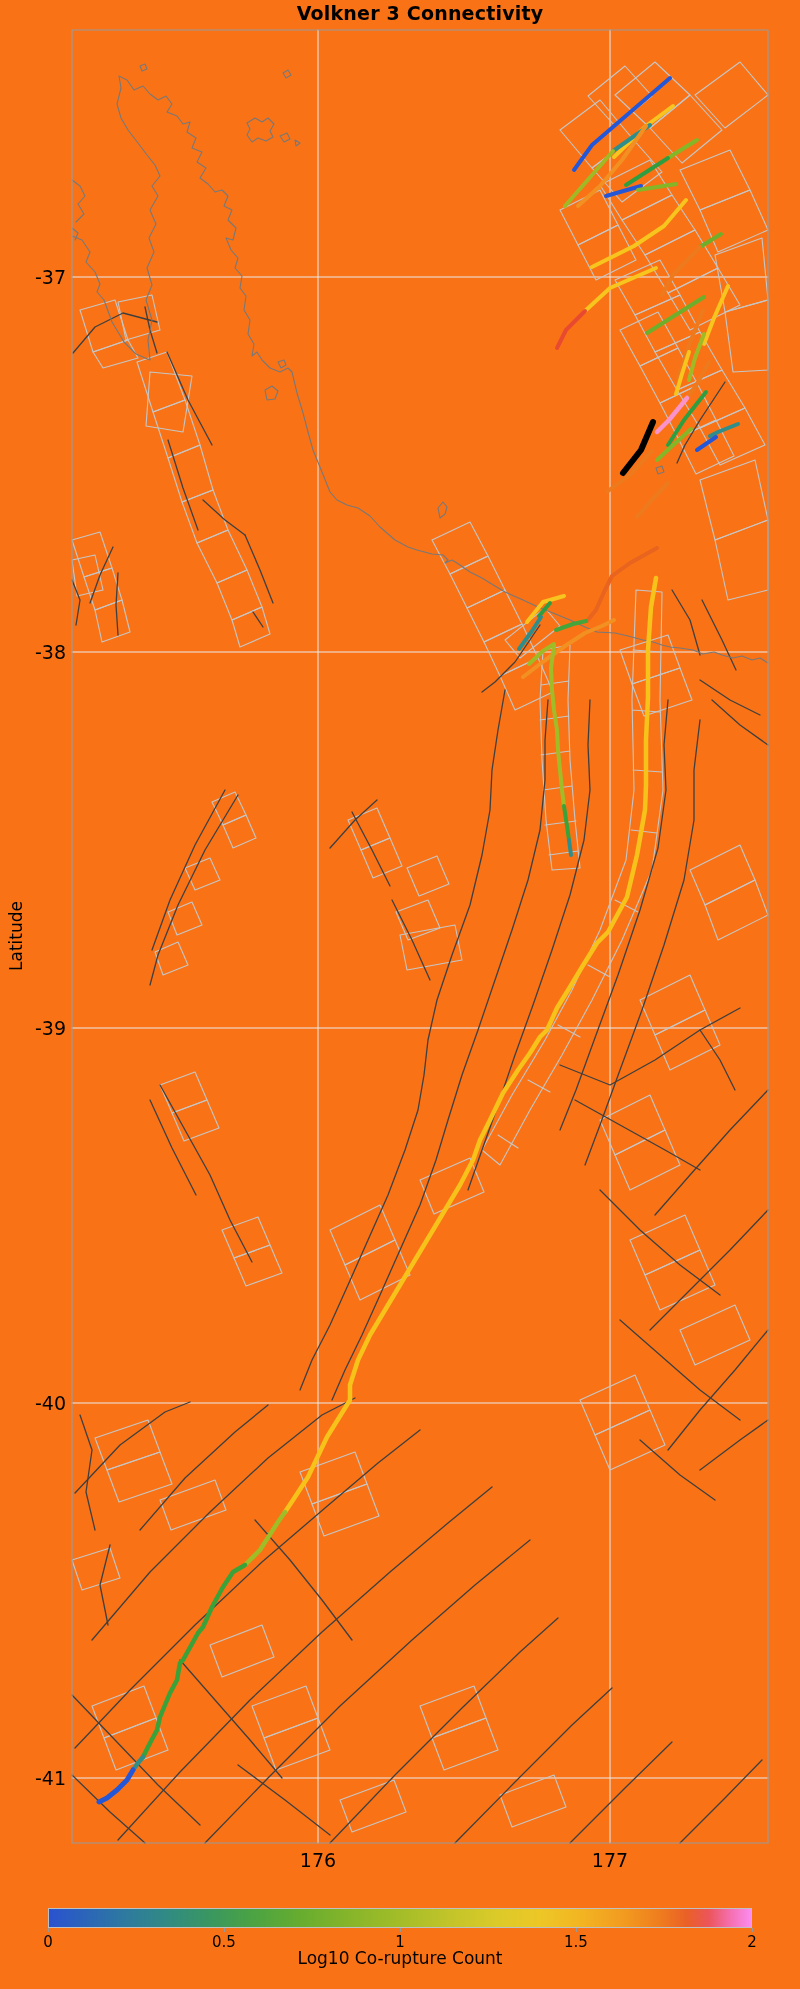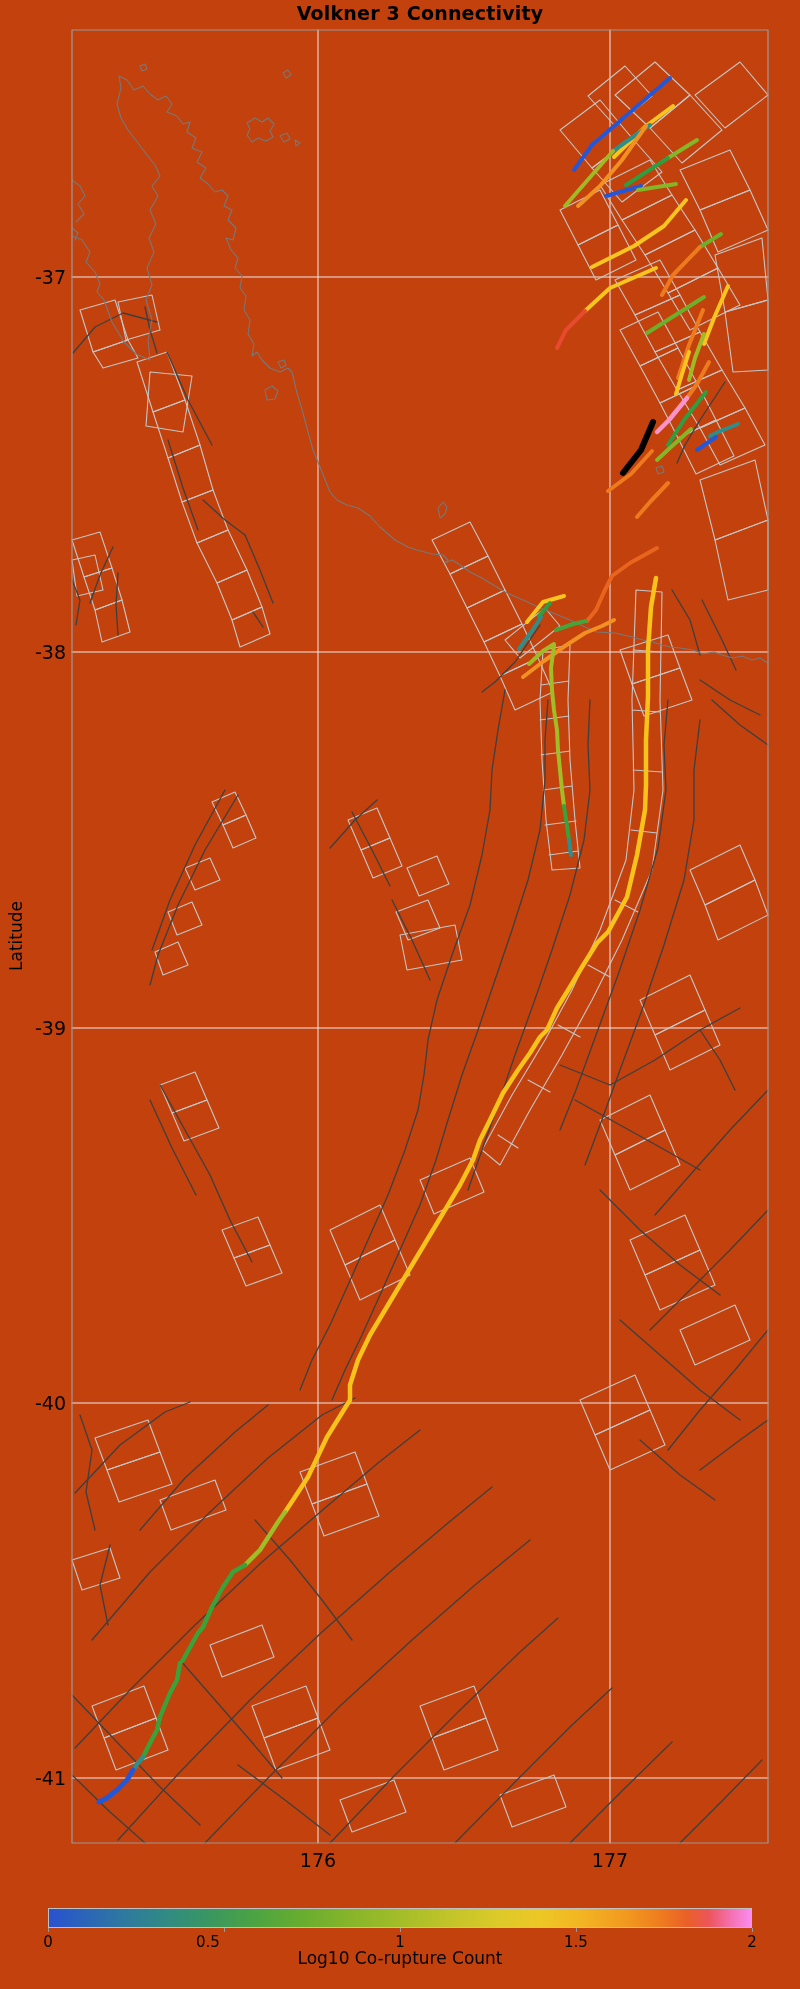--- a/index.html
+++ b/index.html
@@ -1,17 +1,17 @@
 <!DOCTYPE html>
 <html><head>
 <meta charset="utf-8">
 <style>
   html,body{margin:0;padding:0;background:#fff;}
   body{width:800px;height:1989px;font-family:"DejaVu Sans","Liberation Sans",sans-serif;color:#000;}
-  .fig{position:relative;width:800px;height:1989px;background:#c2410c;overflow:hidden;}
+  .fig{position:relative;width:800px;height:1989px;background:#f97316;overflow:hidden;}
   .title{position:absolute;top:2px;left:72px;width:696px;text-align:center;
          font-size:19px;font-weight:bold;letter-spacing:.2px;}
   #map-svg{position:absolute;left:0;top:0;}
   .ylabel{position:absolute;top:936px;left:16px;transform:translate(-50%,-50%) rotate(-90deg);
           font-size:17px;white-space:nowrap;}
   .xlabel{position:absolute;top:1874px;left:72px;width:696px;text-align:center;font-size:17px;}
   .tick{position:absolute;font-size:19px;line-height:20px;}
   .ytick{left:18px;width:48px;text-align:right;}
   .xtick{top:1850px;width:48px;text-align:center;}
   .cbar{position:absolute;border:1px solid #c0c0c0;box-sizing:border-box;}
@@ -249,21 +249,21 @@
     </div>
   <div id="xticks">
       <div class="tick xtick" style="left: 294px;">176</div>
       <div class="tick xtick" style="left: 586px;">177</div>
     </div>
   <div id="cbar" class="cbar" style="left: 48px; top: 1908px; width: 704px; height: 20px; background: linear-gradient(90deg, rgb(42, 82, 208) 0%, rgb(43, 100, 186) 5%, rgb(46, 122, 159) 11%, rgb(49, 139, 130) 17%, rgb(58, 151, 96) 23%, rgb(75, 163, 67) 29%, rgb(104, 173, 47) 36%, rgb(135, 181, 42) 43%, rgb(163, 189, 40) 50%, rgb(194, 196, 42) 57%, rgb(220, 202, 41) 64%, rgb(237, 199, 38) 70%, rgb(243, 180, 34) 76%, rgb(242, 154, 32) 82%, rgb(239, 125, 30) 87%, rgb(234, 95, 40) 91%, rgb(236, 85, 91) 94%, rgb(244, 111, 174) 97%, rgb(251, 140, 240) 100%);"></div>
   <div id="cbticks">
       <div class="cbmark" style="left: 48px; top: 1928px;"></div>
       <div class="cbtick" style="left: 24px; top: 1933px;">0</div>
       <div class="cbmark" style="left: 224px; top: 1928px;"></div>
-      <div class="cbtick" style="left: 184px; top: 1933px;">0.5</div>
+      <div class="cbtick" style="left: 200px; top: 1933px;">0.5</div>
       <div class="cbmark" style="left: 400px; top: 1928px;"></div>
       <div class="cbtick" style="left: 376px; top: 1933px;">1</div>
       <div class="cbmark" style="left: 576px; top: 1928px;"></div>
       <div class="cbtick" style="left: 552px; top: 1933px;">1.5</div>
       <div class="cbmark" style="left: 752px; top: 1928px;"></div>
       <div class="cbtick" style="left: 728px; top: 1933px;">2</div>
     </div>
   <div class="cblabel">Log10 Co-rupture Count</div>
 </div>
 

